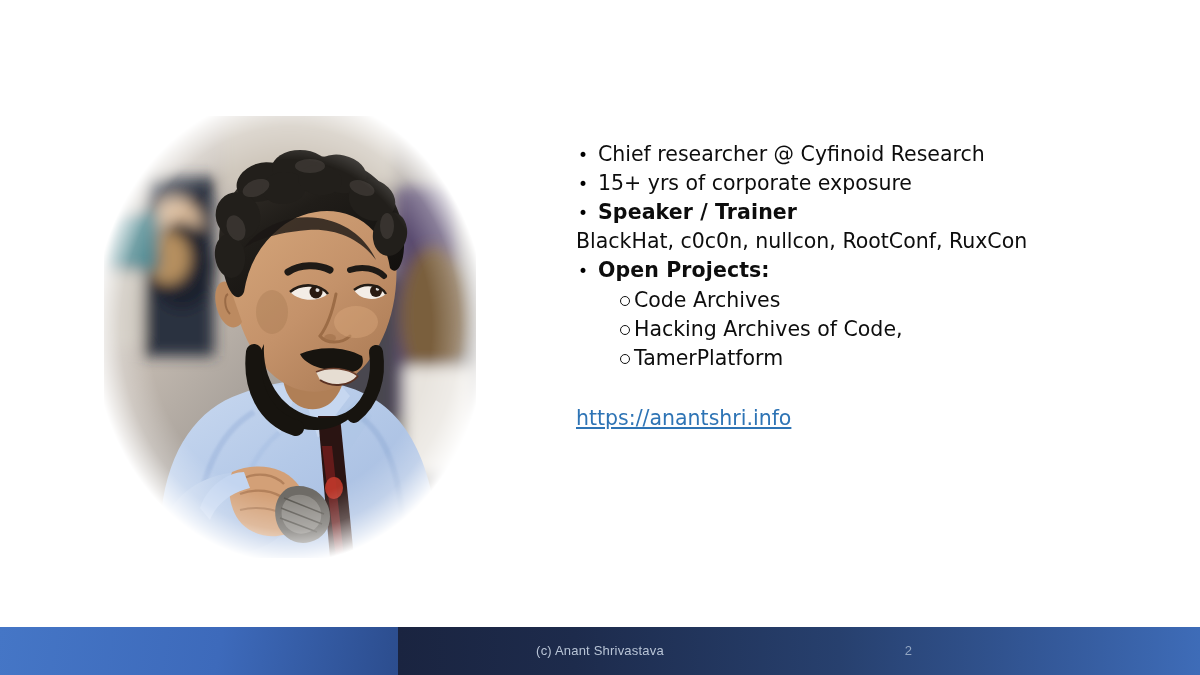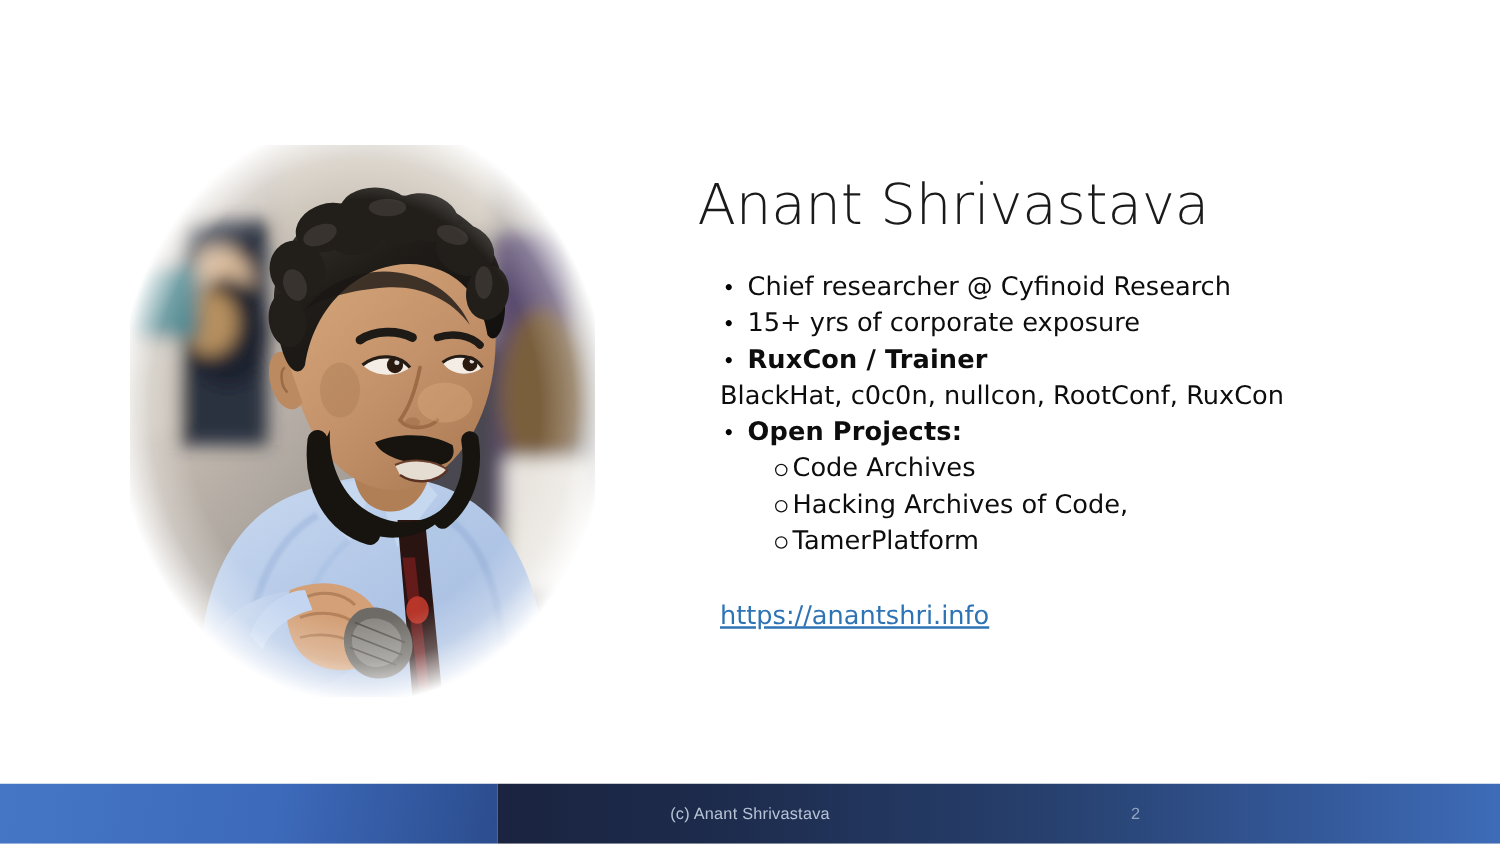--- a/index.html
+++ b/index.html
@@ -332,37 +332,36 @@
           <line x1="176" y1="402" x2="213" y2="416"></line>
         </g>
 
         <path d="M96 392 C104 368 126 356 140 356 L146 372 C128 376 112 388 106 404 Z" fill="#C3D5F0"></path>
       </g>
     </svg>
   </div>
 
   <div class="content">
 
-    <h1 class="slide-title">Anant Shrivastava</h1>
 
     <ul class="bullets">
 
       <li class="b-row">
         <span class="b-mark">•</span>
         <span class="b-text">Chief researcher @ Cyfinoid Research</span>
       </li>
 
       <li class="b-row">
         <span class="b-mark">•</span>
         <span class="b-text">15+ yrs of corporate exposure</span>
       </li>
 
       <li class="b-row">
         <span class="b-mark">•</span>
-        <span class="b-text bold">RuxCon / Trainer</span>
+        <span class="b-text bold">Speaker / Trainer</span>
       </li>
 
       <li class="b-plain">BlackHat, c0c0n, nullcon, RootConf, RuxCon</li>
 
       <li class="b-row">
         <span class="b-mark">•</span>
         <span class="b-text bold">Open Projects:</span>
       </li>
 
       <li class="b-row sub">

